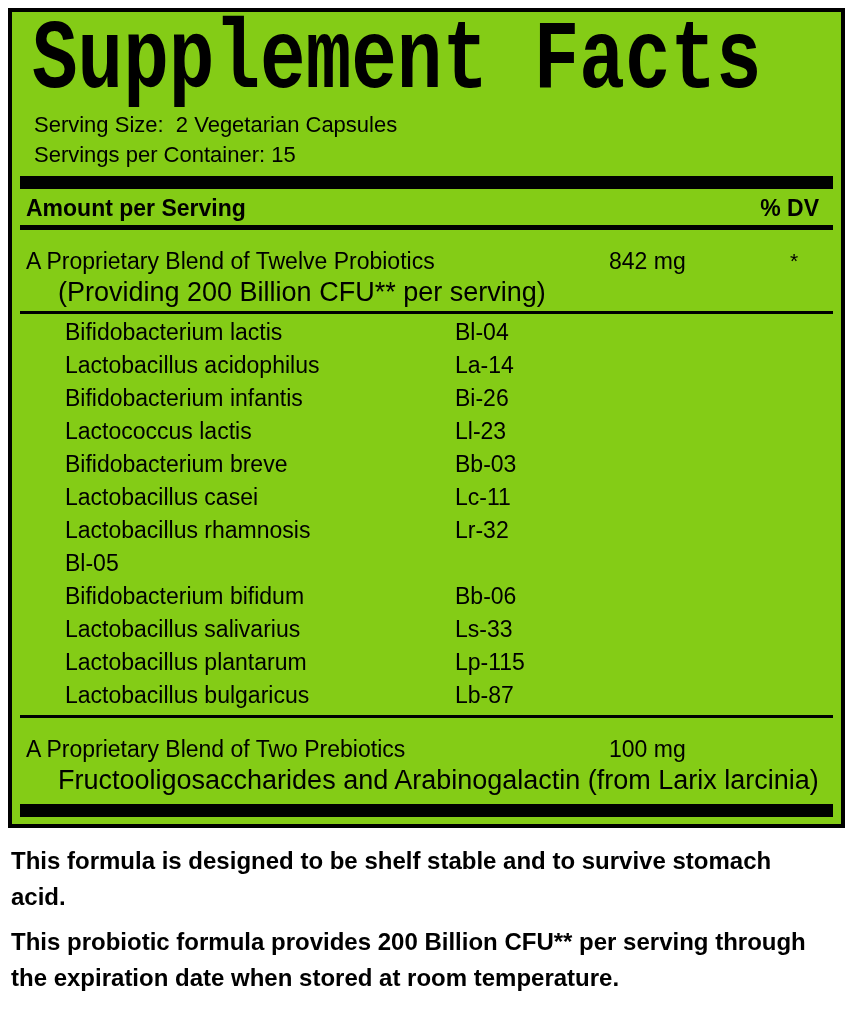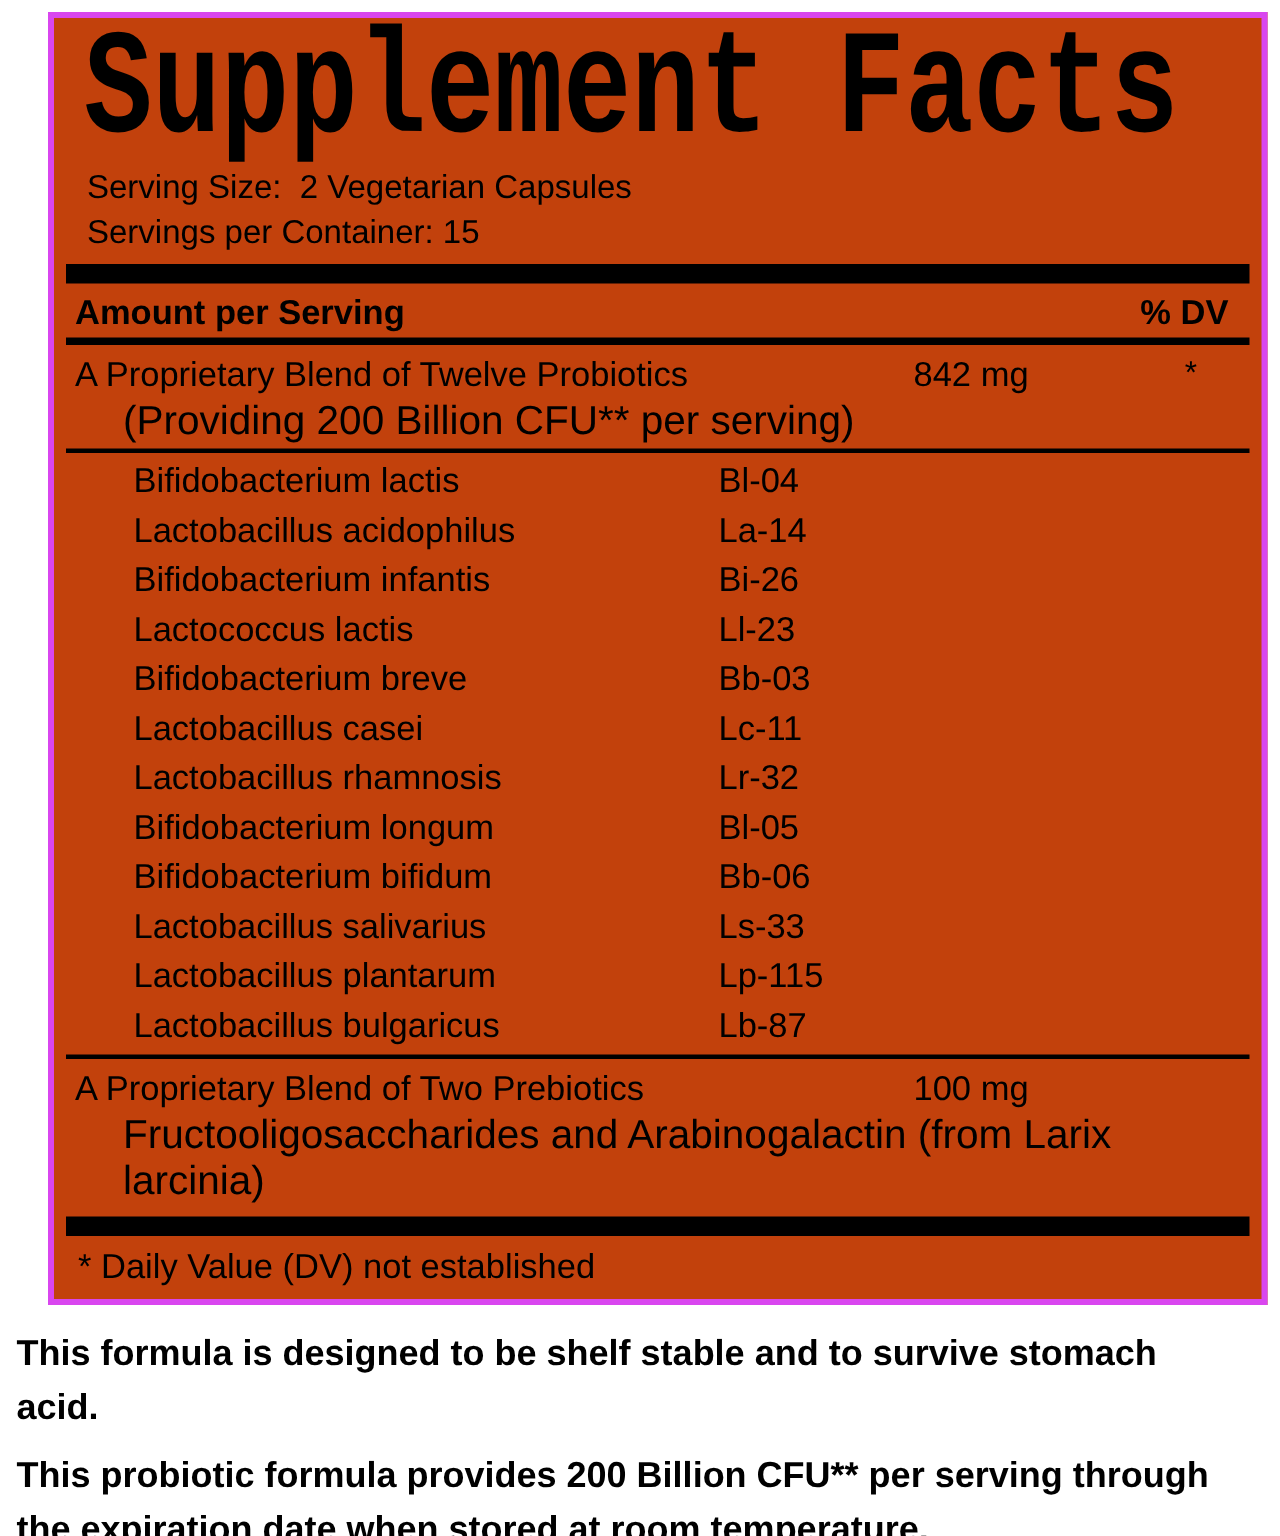--- a/index.html
+++ b/index.html
@@ -8,24 +8,23 @@
     width: 853px;
     height: 1024px;
     font-family: "Liberation Sans", sans-serif;
     color: #000000;
     overflow: hidden;
   }
   .page { padding: 8px 8px 0 8px; }
 
   
   .panel {
-    border: 4px solid #d946ef;
-    background: #c2410c;
+    border: 4px solid #000000;
+    background: #84cc16;
     padding: 4px 12px 7px 12px;
-    margin-left: 24px;
   }
   .panel-title {
     font-family: "Liberation Mono", monospace;
     font-weight: bold;
     font-size: 76px;
     line-height: 76px;
     white-space: nowrap;
     transform: scaleY(1.30);
     transform-origin: 0 14px;
     height: 94px;
@@ -48,21 +47,21 @@
     justify-content: space-between;
     align-items: flex-end;
     font-weight: bold;
     font-size: 23px;
     line-height: 30px;
     padding: 4px 10px 2px 2px;
     gap: 48px;
   }
   .rule { border-top: 5px solid #000; margin: 0 -4px; }
   .rule-thin { border-top: 3px solid #000; margin: 0 -4px; }
-  .row { display: flex; font-size: 23px; line-height: 32px; padding-top: 3px; }
+  .row { display: flex; font-size: 23px; line-height: 32px; padding-top: 15px; }
   .row .name { flex: 1; padding-left: 2px; }
   .row .amt { width: 150px; }
   .row .dv { width: 70px; text-align: center; font-size: 21px; }
   .subline {
     font-size: 27px;
     line-height: 31px;
     padding-left: 34px;
     padding-bottom: 3px;
   }
   .prow {
@@ -149,21 +148,20 @@
       </div>
       <div class="prow">
         <span>Lactobacillus casei</span>
         <span>Lc-11</span>
       </div>
       <div class="prow">
         <span>Lactobacillus rhamnosis</span>
         <span>Lr-32</span>
       </div>
       <div class="prow">
-        <span>Bifidobacterium longum</span>
         <span>Bl-05</span>
       </div>
       <div class="prow">
         <span>Bifidobacterium bifidum</span>
         <span>Bb-06</span>
       </div>
       <div class="prow">
         <span>Lactobacillus salivarius</span>
         <span>Ls-33</span>
       </div>
@@ -181,21 +179,20 @@
 
     <div class="row">
       <span class="name">A Proprietary Blend of Two Prebiotics</span>
       <span class="amt">100 mg</span>
       <span class="dv"></span>
     </div>
     <div class="subline">Fructooligosaccharides and Arabinogalactin (from Larix larcinia)</div>
 
     <div class="bar bar2"></div>
 
-    <div class="footnote">* Daily Value (DV) not established</div>
 
   </section>
 
   <div class="below">
 
 
     <p class="note">This formula is designed to be shelf stable and to survive stomach acid.</p>
 
     <p class="note">This probiotic formula provides 200 Billion CFU** per serving through the expiration date when stored at room temperature.</p>
 

